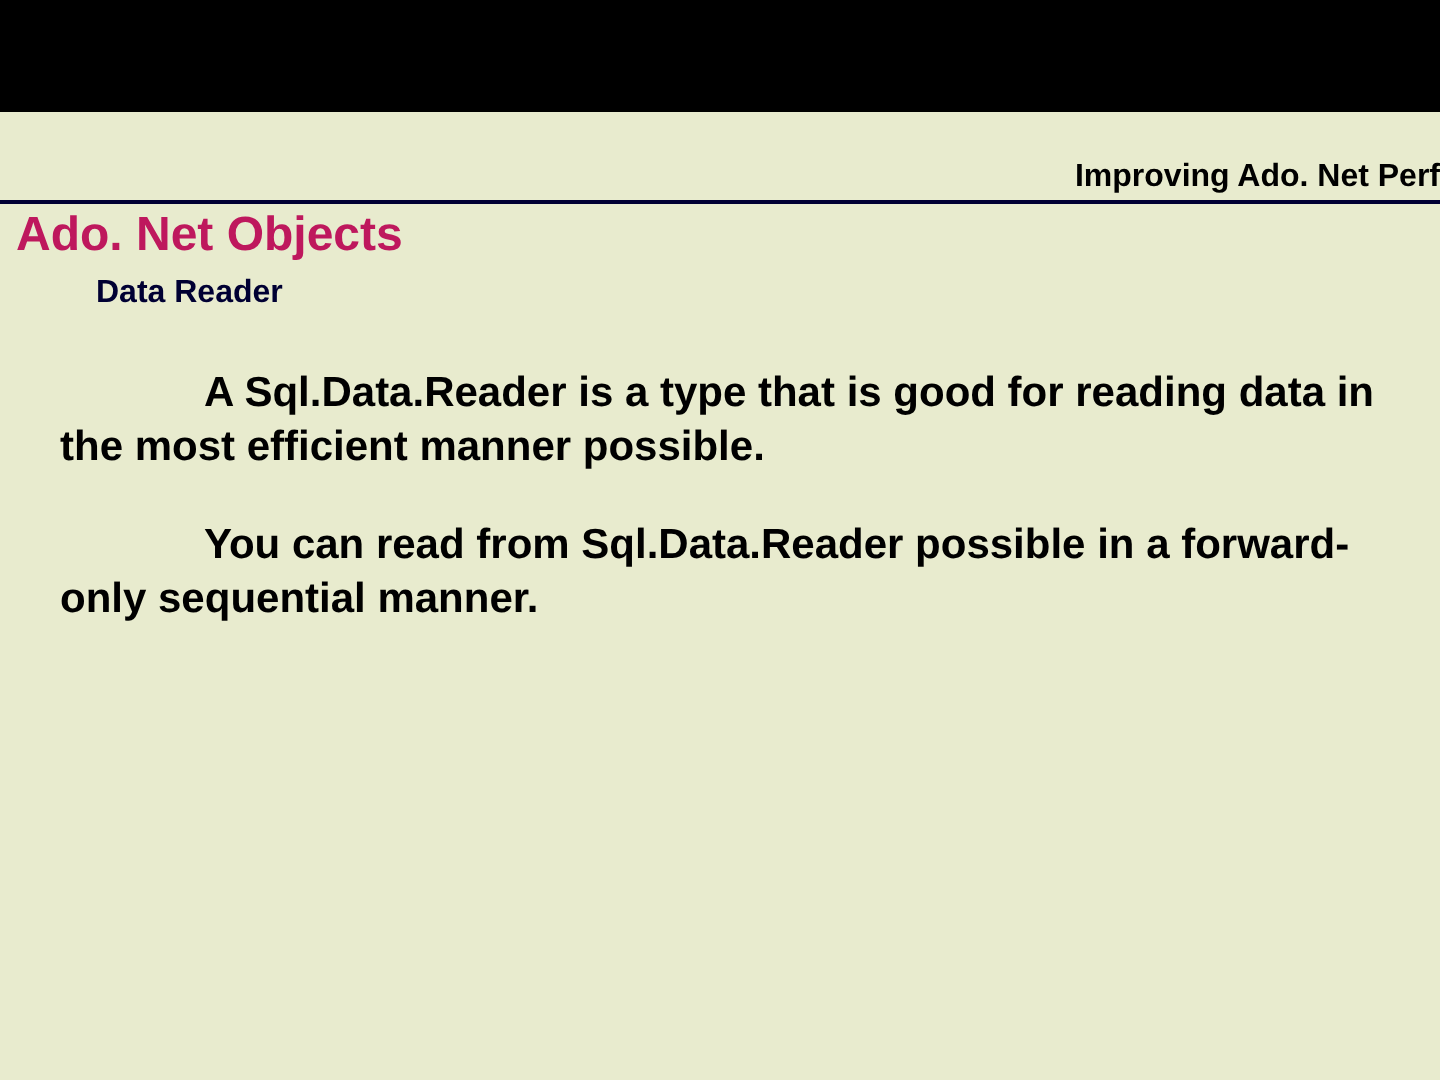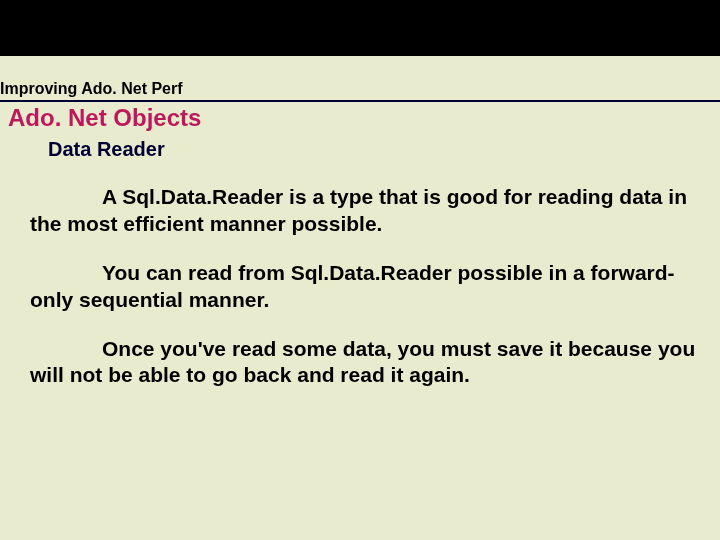--- a/index.html
+++ b/index.html
@@ -16,20 +16,21 @@
     height: 56px;
     background: #000;
   }
   .header-line {
     position: absolute;
     top: 80px;
     right: 0;
     font-weight: bold;
     font-size: 16px;
     color: #000;
+    text-align: right;
     width: 100%;
     padding-right: 0;
   }
   .divider {
     position: absolute;
     top: 100px;
     left: 0;
     width: 100%;
     height: 2px;
     background: #000033;
@@ -40,21 +41,21 @@
     left: 8px;
     font-weight: bold;
     font-size: 24px;
     color: #be185d;
   }
   .sub-title {
     position: absolute;
     top: 138px;
     left: 48px;
     font-weight: bold;
-    font-size: 20px;
+    font-size: 16px;
     color: #000033;
     text-align: center;
   }
   .body-area {
     position: absolute;
     top: 184px;
     left: 30px;
     right: 20px;
   }
   .para {
@@ -75,14 +76,13 @@
 
 <div class="divider"></div>
 
 <div class="section-title">Ado. Net Objects</div>
 
 <div class="sub-title">Data Reader</div>
 
 <div class="body-area">
   <p class="para">A Sql.Data.Reader is a type that is good for reading data in the most efficient manner possible.</p>
   <p class="para">You can read from Sql.Data.Reader possible in a forward-only sequential manner.</p>
-  <p class="para">Once you've read some data, you must save it because you will not be able to go back and read it again.</p>
 </div>
 
 </body></html>

